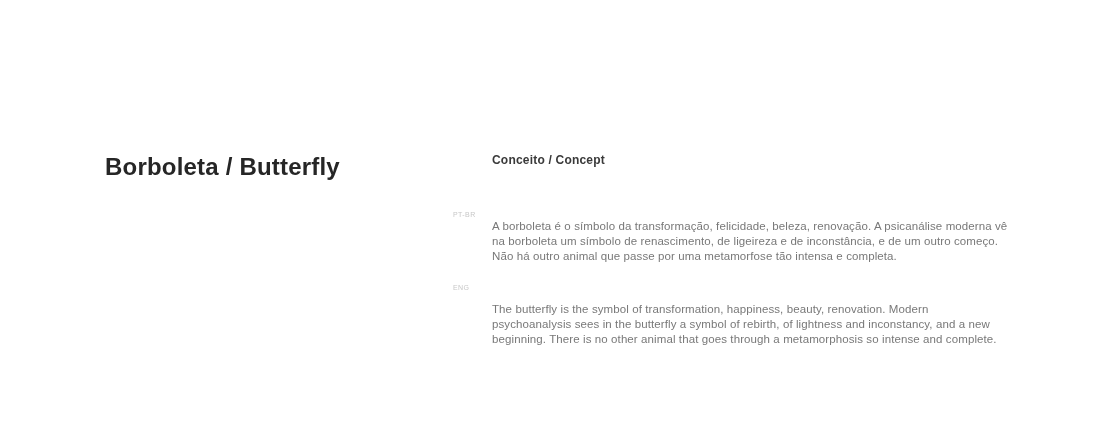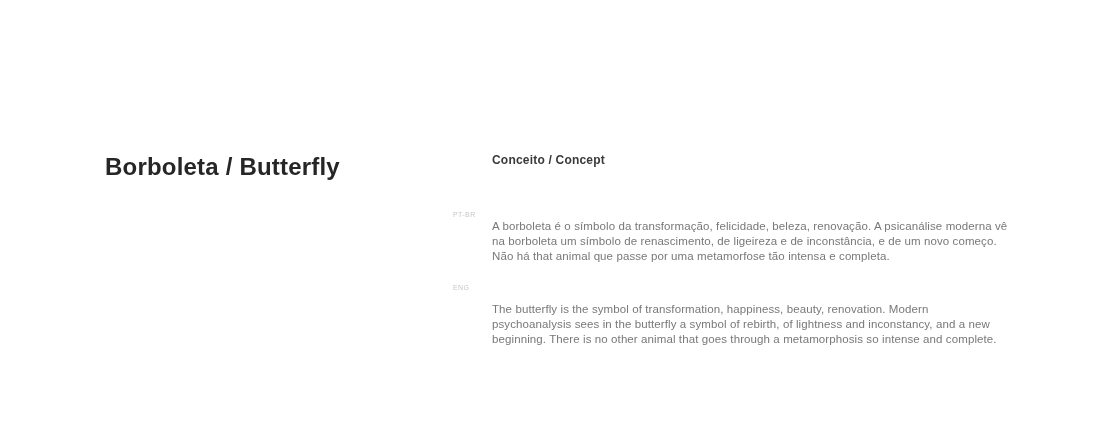--- a/index.html
+++ b/index.html
@@ -64,19 +64,19 @@
 <body>
 
 <div class="page">
 
   <h1 class="main-title">Borboleta / Butterfly</h1>
 
   <h2 class="section-heading">Conceito / Concept</h2>
 
   <span class="lang-label lang-label-pt">PT-BR</span>
 
-  <p class="paragraph paragraph-pt">A borboleta é o símbolo da transformação, felicidade, beleza, renovação. A psicanálise moderna vê na borboleta um símbolo de renascimento, de ligeireza e de inconstância, e de um novo começo. Não há that animal que passe por uma metamorfose tão intensa e completa.</p>
+  <p class="paragraph paragraph-pt">A borboleta é o símbolo da transformação, felicidade, beleza, renovação. A psicanálise moderna vê na borboleta um símbolo de renascimento, de ligeireza e de inconstância, e de um outro começo. Não há outro animal que passe por uma metamorfose tão intensa e completa.</p>
 
   <span class="lang-label lang-label-en">ENG</span>
 
   <p class="paragraph paragraph-en">The butterfly is the symbol of transformation, happiness, beauty, renovation. Modern psychoanalysis sees in the butterfly a symbol of rebirth, of lightness and inconstancy, and a new beginning. There is no other animal that goes through a metamorphosis so intense and complete.</p>
 
 </div>
 
 </body></html>

